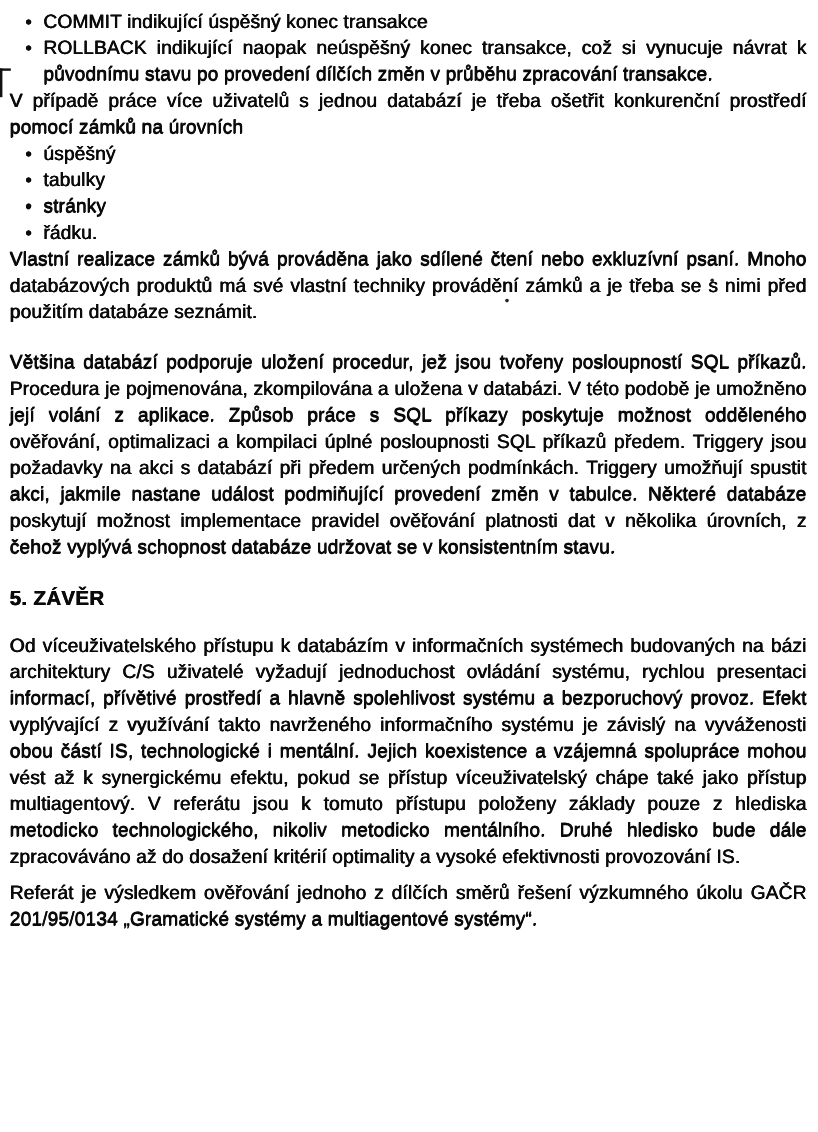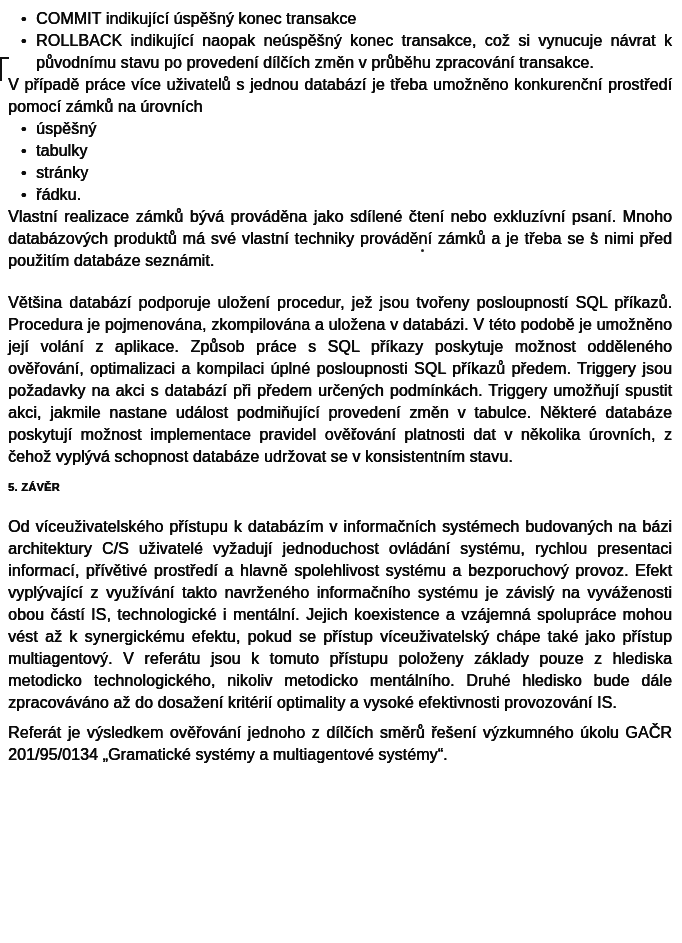--- a/index.html
+++ b/index.html
@@ -26,21 +26,21 @@
   .scan-text {
     text-shadow: 0.45px 0 0 currentColor, 0 0.3px 0 currentColor;
     letter-spacing: 0.1px;
   }
   .para {
     font-size: 16px;
     line-height: 22px;
     text-align: justify;
     margin: 0;
   }
-  .gap-after-sm { margin-bottom: 8px; }
+  .gap-after-sm { margin-bottom: 20px; }
   .gap-after-md { margin-bottom: 8px; }
   .gap-after-lg { margin-bottom: 20px; }
 
   .bullet-list { margin: 0; }
   .bullet-item {
     display: flex;
     align-items: flex-start;
     font-size: 16px;
     line-height: 22px;
   }
@@ -49,21 +49,21 @@
     padding-left: 13px;
     box-sizing: border-box;
     font-size: 15px;
   }
   .bullet-text {
     flex: 1;
     text-align: justify;
   }
 
   .section-heading {
-    font-size: 11px;
+    font-size: 17px;
     font-weight: bold;
     line-height: 22px;
     margin: 8px 0 18px 0;
     letter-spacing: 0.3px;
   }
 
   
   .scan-artifact-h {
     position: absolute;
     left: 0;
@@ -106,21 +106,21 @@
     <div class="bullet-item">
       <span class="bullet-dot">•</span>
       <span class="bullet-text">COMMIT indikující úspěšný konec transakce</span>
     </div>
     <div class="bullet-item">
       <span class="bullet-dot">•</span>
       <span class="bullet-text">ROLLBACK indikující naopak neúspěšný konec transakce, což si vynucuje návrat k původnímu stavu po provedení dílčích změn v průběhu zpracování transakce.</span>
     </div>
   </div>
 
-  <p class="para">V případě práce více uživatelů s jednou databází je třeba umožněno konkurenční prostředí pomocí zámků na úrovních</p>
+  <p class="para">V případě práce více uživatelů s jednou databází je třeba ošetřit konkurenční prostředí pomocí zámků na úrovních</p>
 
   <div class="bullet-list">
     <div class="bullet-item">
       <span class="bullet-dot">•</span>
       <span class="bullet-text">úspěšný</span>
     </div>
     <div class="bullet-item">
       <span class="bullet-dot">•</span>
       <span class="bullet-text">tabulky</span>
     </div>

